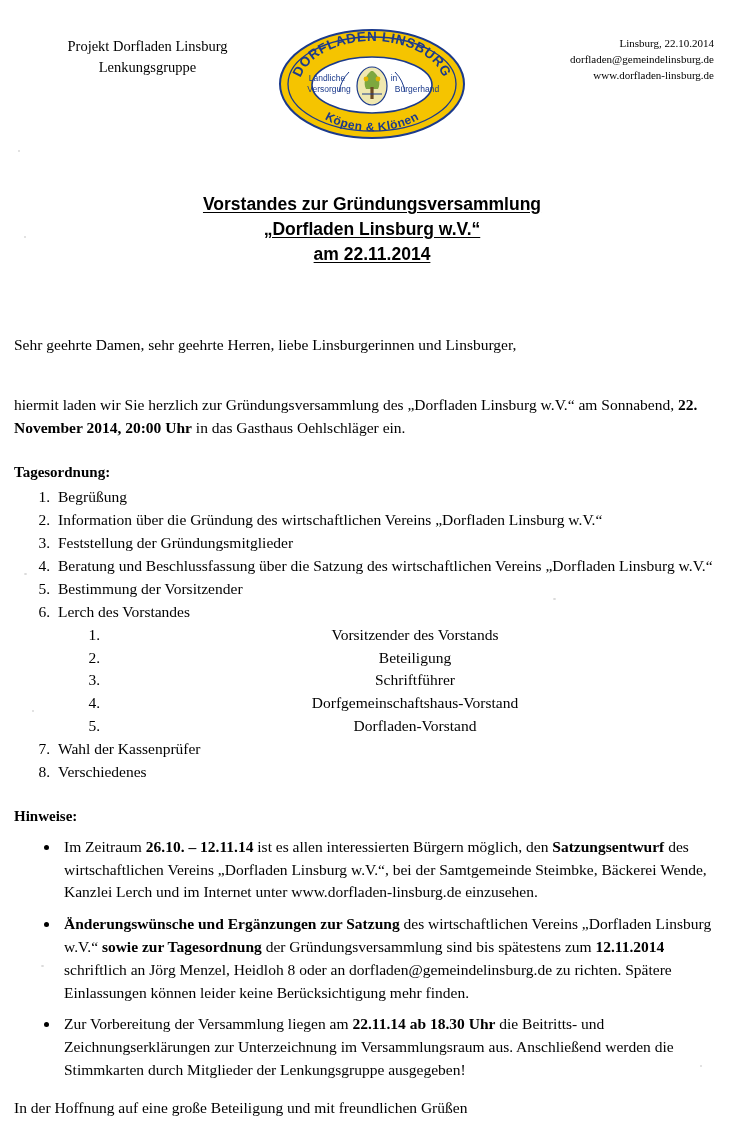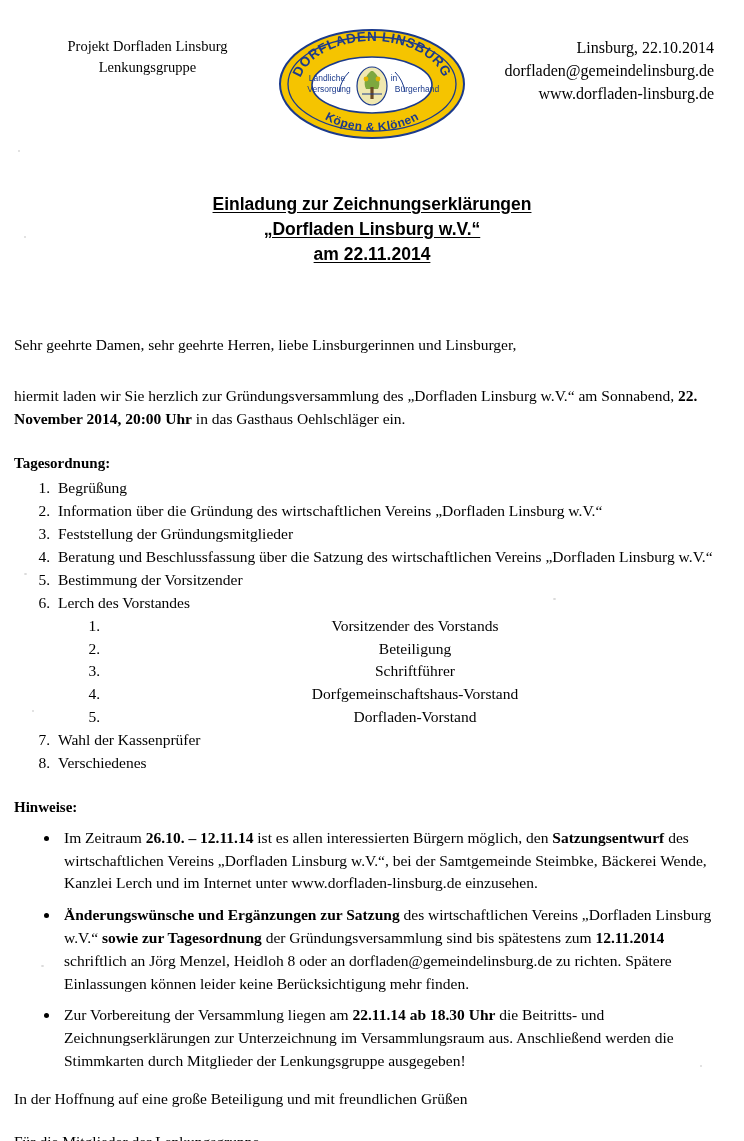--- a/index.html
+++ b/index.html
@@ -34,21 +34,21 @@
   .header-left {
     width: 235px;
     text-align: center;
     font-size: 14.5px;
     line-height: 1.45;
     padding-top: 6px;
   }
   .header-right {
     width: 235px;
     text-align: right;
-    font-size: 16px;
+    font-size: 11px;
     line-height: 1.45;
     padding-top: 6px;
   }
   .logo-wrap {
     width: 190px;
     height: 112px;
     position: relative;
     flex: 0 0 auto;
     margin-top: -2px;
   }
@@ -72,21 +72,21 @@
   
   .body-text {
     margin: 0 22px 0 14px;
     font-size: 15.5px;
     line-height: 1.5;
   }
   .salutation {
     margin-top: 66px;
   }
   .intro {
-    margin-top: 28px;
+    margin-top: 37px;
   }
   .section-head {
     font-weight: bold;
     margin-top: 22px;
     font-size: 15px;
   }
   ol.agenda {
     margin: 2px 0 0 0;
     padding-left: 40px;
     font-size: 15.5px;
@@ -188,21 +188,21 @@
     </div>
 
     <div class="header-right">
       <div>Linsburg, 22.10.2014</div>
       <div>dorfladen@gemeindelinsburg.de</div>
       <div>www.dorfladen-linsburg.de</div>
     </div>
   </div>
 
   <div class="title-block">
-    <span class="line">Einladung zur Zeichnungserklärungen</span>
+    <span class="line">Vorstandes zur Gründungsversammlung</span>
     <span class="line">„Dorfladen Linsburg w.V.“</span>
     <span class="line">am 22.11.2014</span>
   </div>
 
   <div class="body-text">
 
     <p class="salutation">Sehr geehrte Damen, sehr geehrte Herren, liebe Linsburgerinnen und Linsburger,</p>
 
     <p class="intro">
       <span>hiermit laden wir Sie herzlich zur Gründungsversammlung des „Dorfladen Linsburg w.V.“ am Sonnabend, </span><b>22. November 2014, 20:00 Uhr</b><span> in das Gasthaus Oehlschläger ein.</span>

